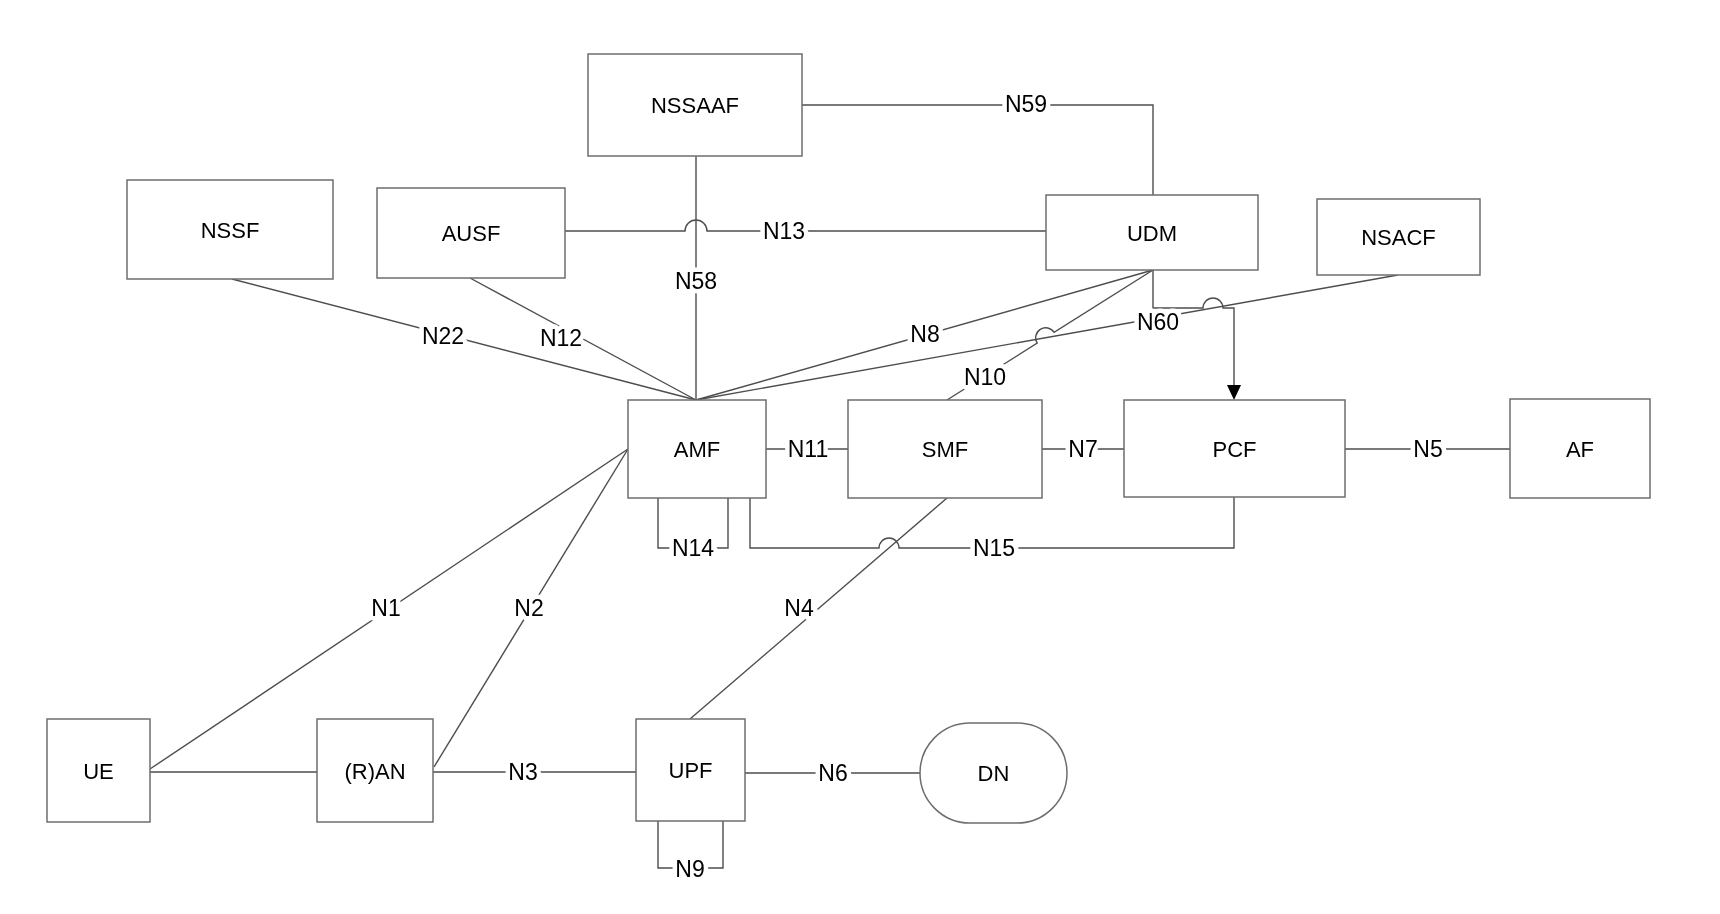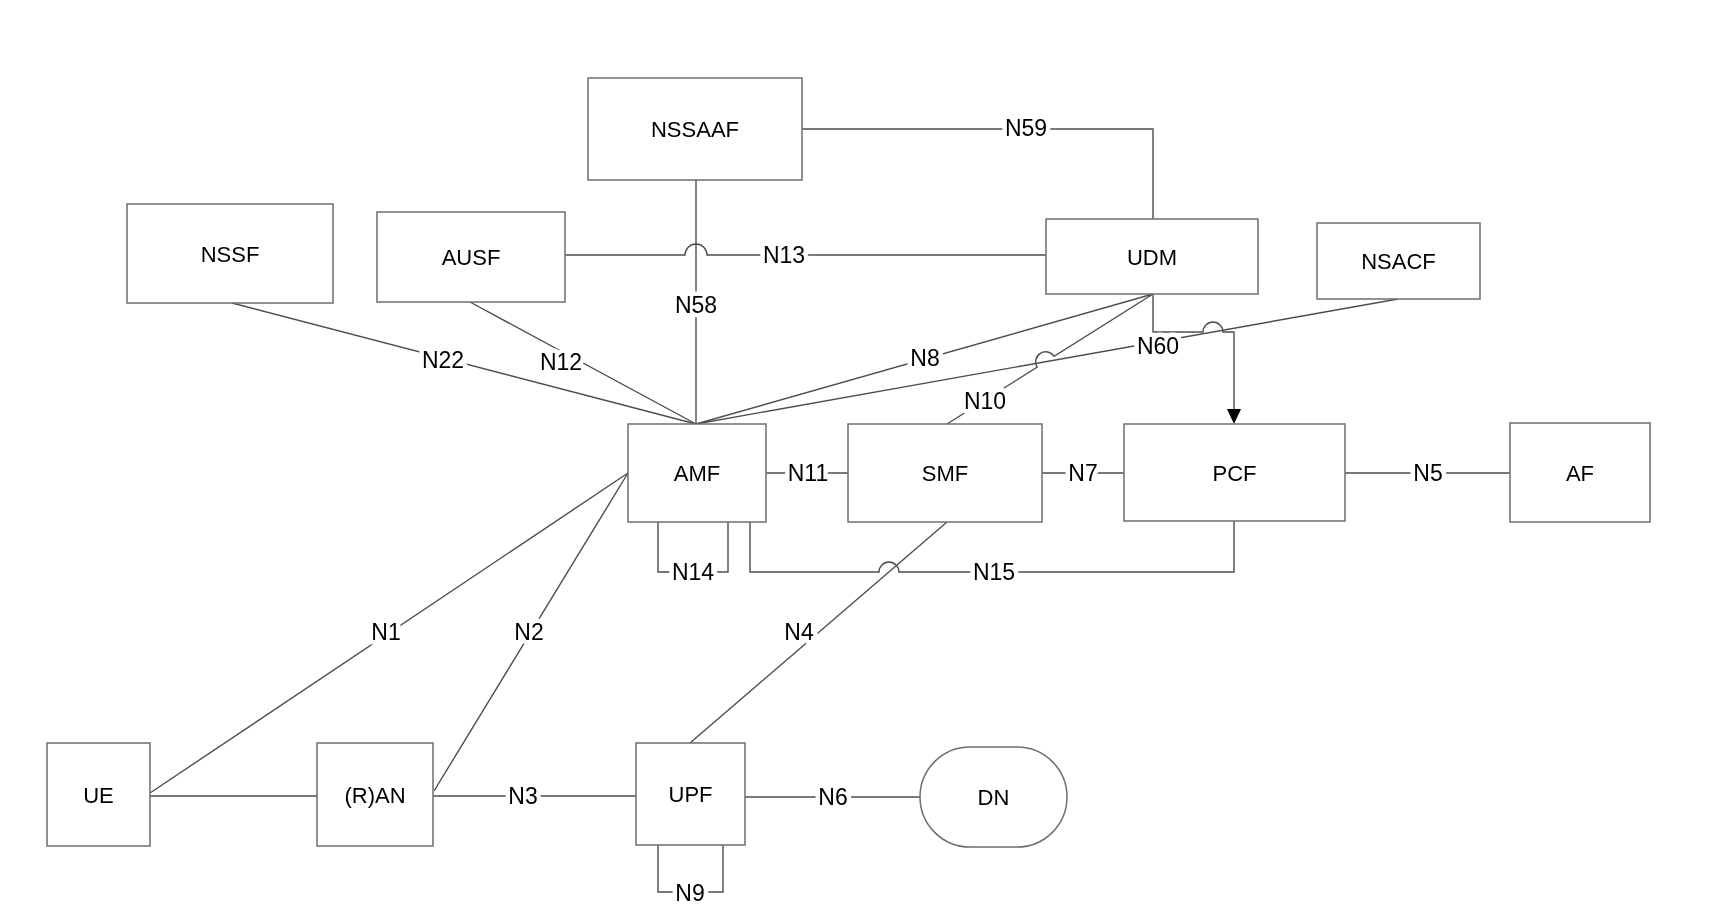--- a/index.html
+++ b/index.html
@@ -10,21 +10,20 @@
     width: 1720px;
     height: 914px;
     overflow: hidden;
     font-family: "Liberation Sans", sans-serif;
   }
   .canvas {
     position: relative;
     width: 1720px;
     height: 660px;
     background: #ffffff;
-    margin-top: 24px;
   }
   svg { display: block; }
   .edge {
     fill: none;
     stroke-width: 1.4px;
   }
   .node-shape {
     fill: #ffffff;
     stroke-width: 1.5px;
   }

